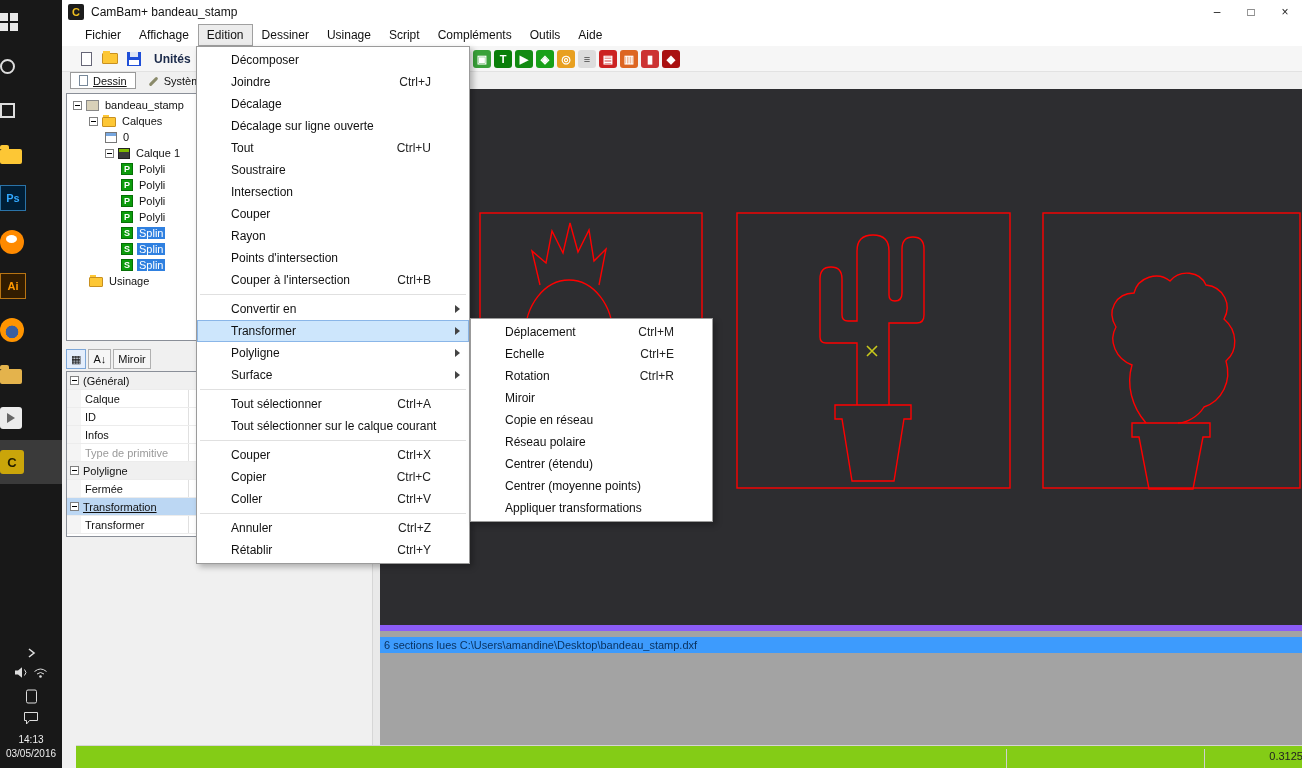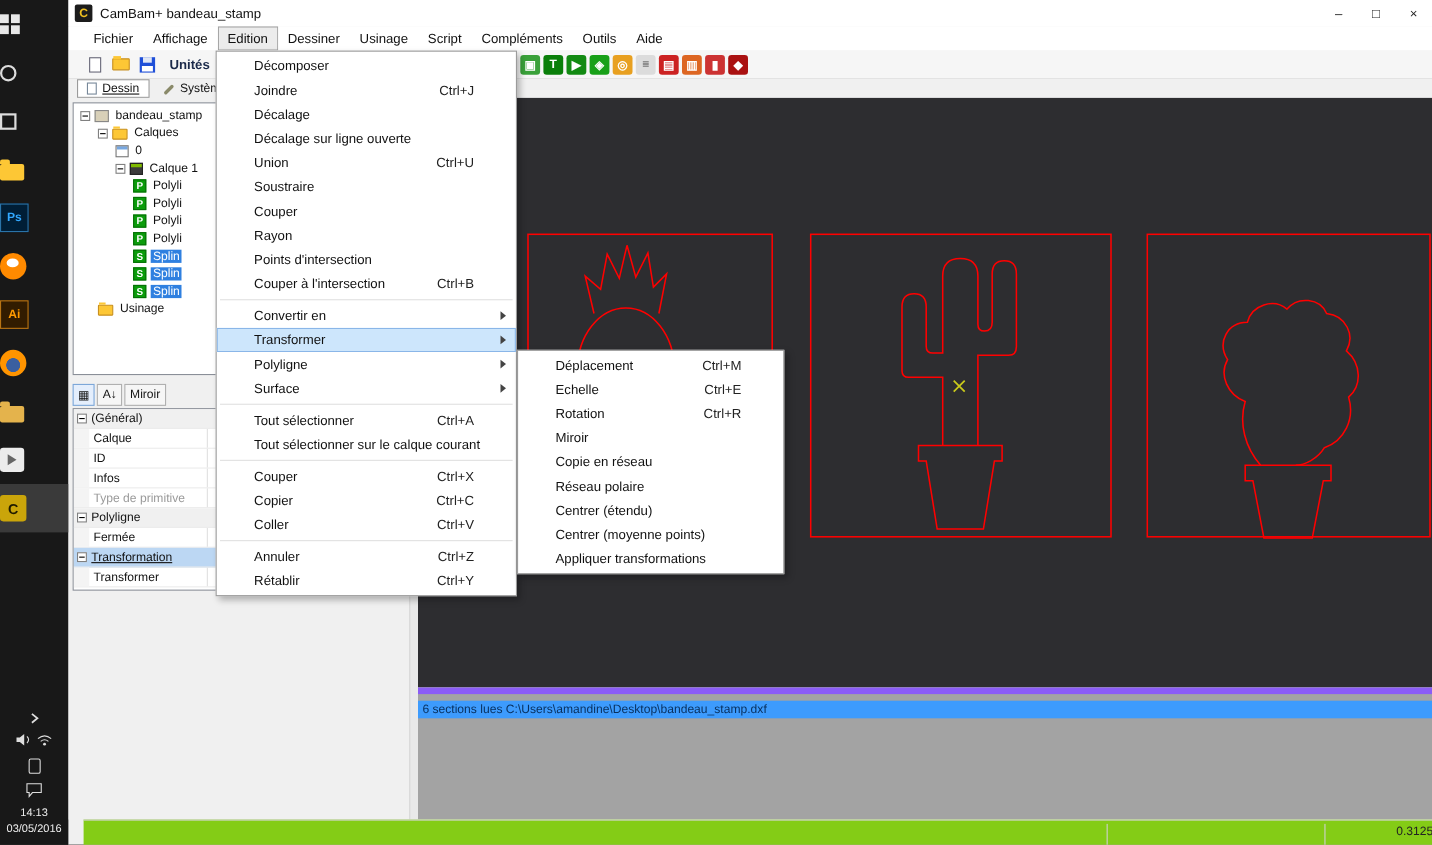--- a/index.html
+++ b/index.html
@@ -419,25 +419,28 @@
         <span class="milab">Joindre</span>
         <span class="misc">Ctrl+J</span>
       </div>
       <div class="mi">
         <span class="milab">Décalage</span>
       </div>
       <div class="mi">
         <span class="milab">Décalage sur ligne ouverte</span>
       </div>
       <div class="mi">
-        <span class="milab">Union</span>
+        <span class="milab">Tout</span>
         <span class="misc">Ctrl+U</span>
       </div>
       <div class="mi">
         <span class="milab">Soustraire</span>
+      </div>
+      <div class="mi">
+        <span class="milab">Intersection</span>
       </div>
       <div class="mi">
         <span class="milab">Couper</span>
       </div>
       <div class="mi">
         <span class="milab">Rayon</span>
       </div>
       <div class="mi">
         <span class="milab">Points d'intersection</span>
       </div>

